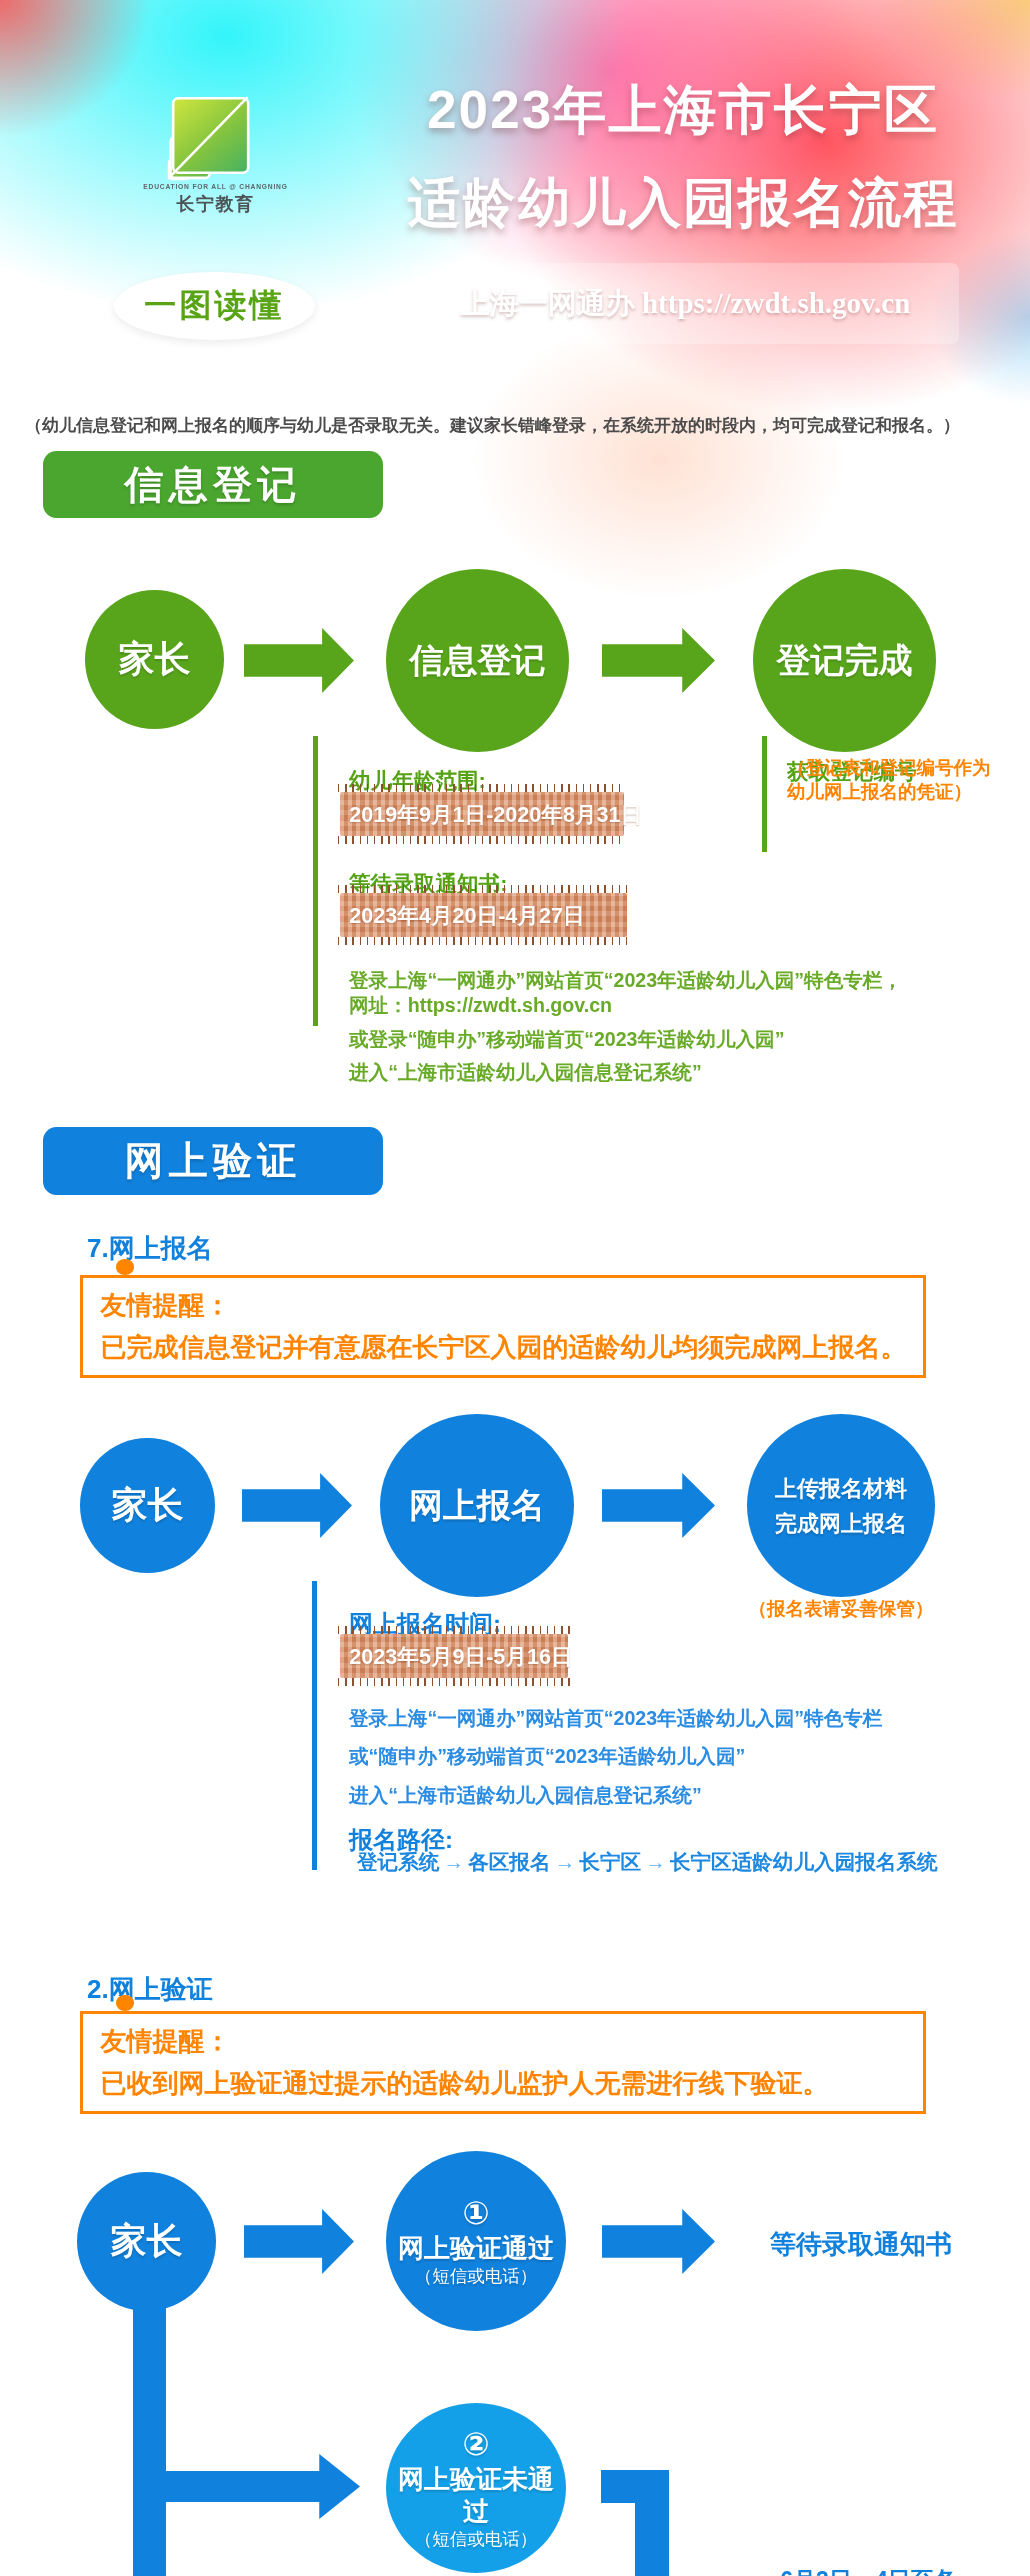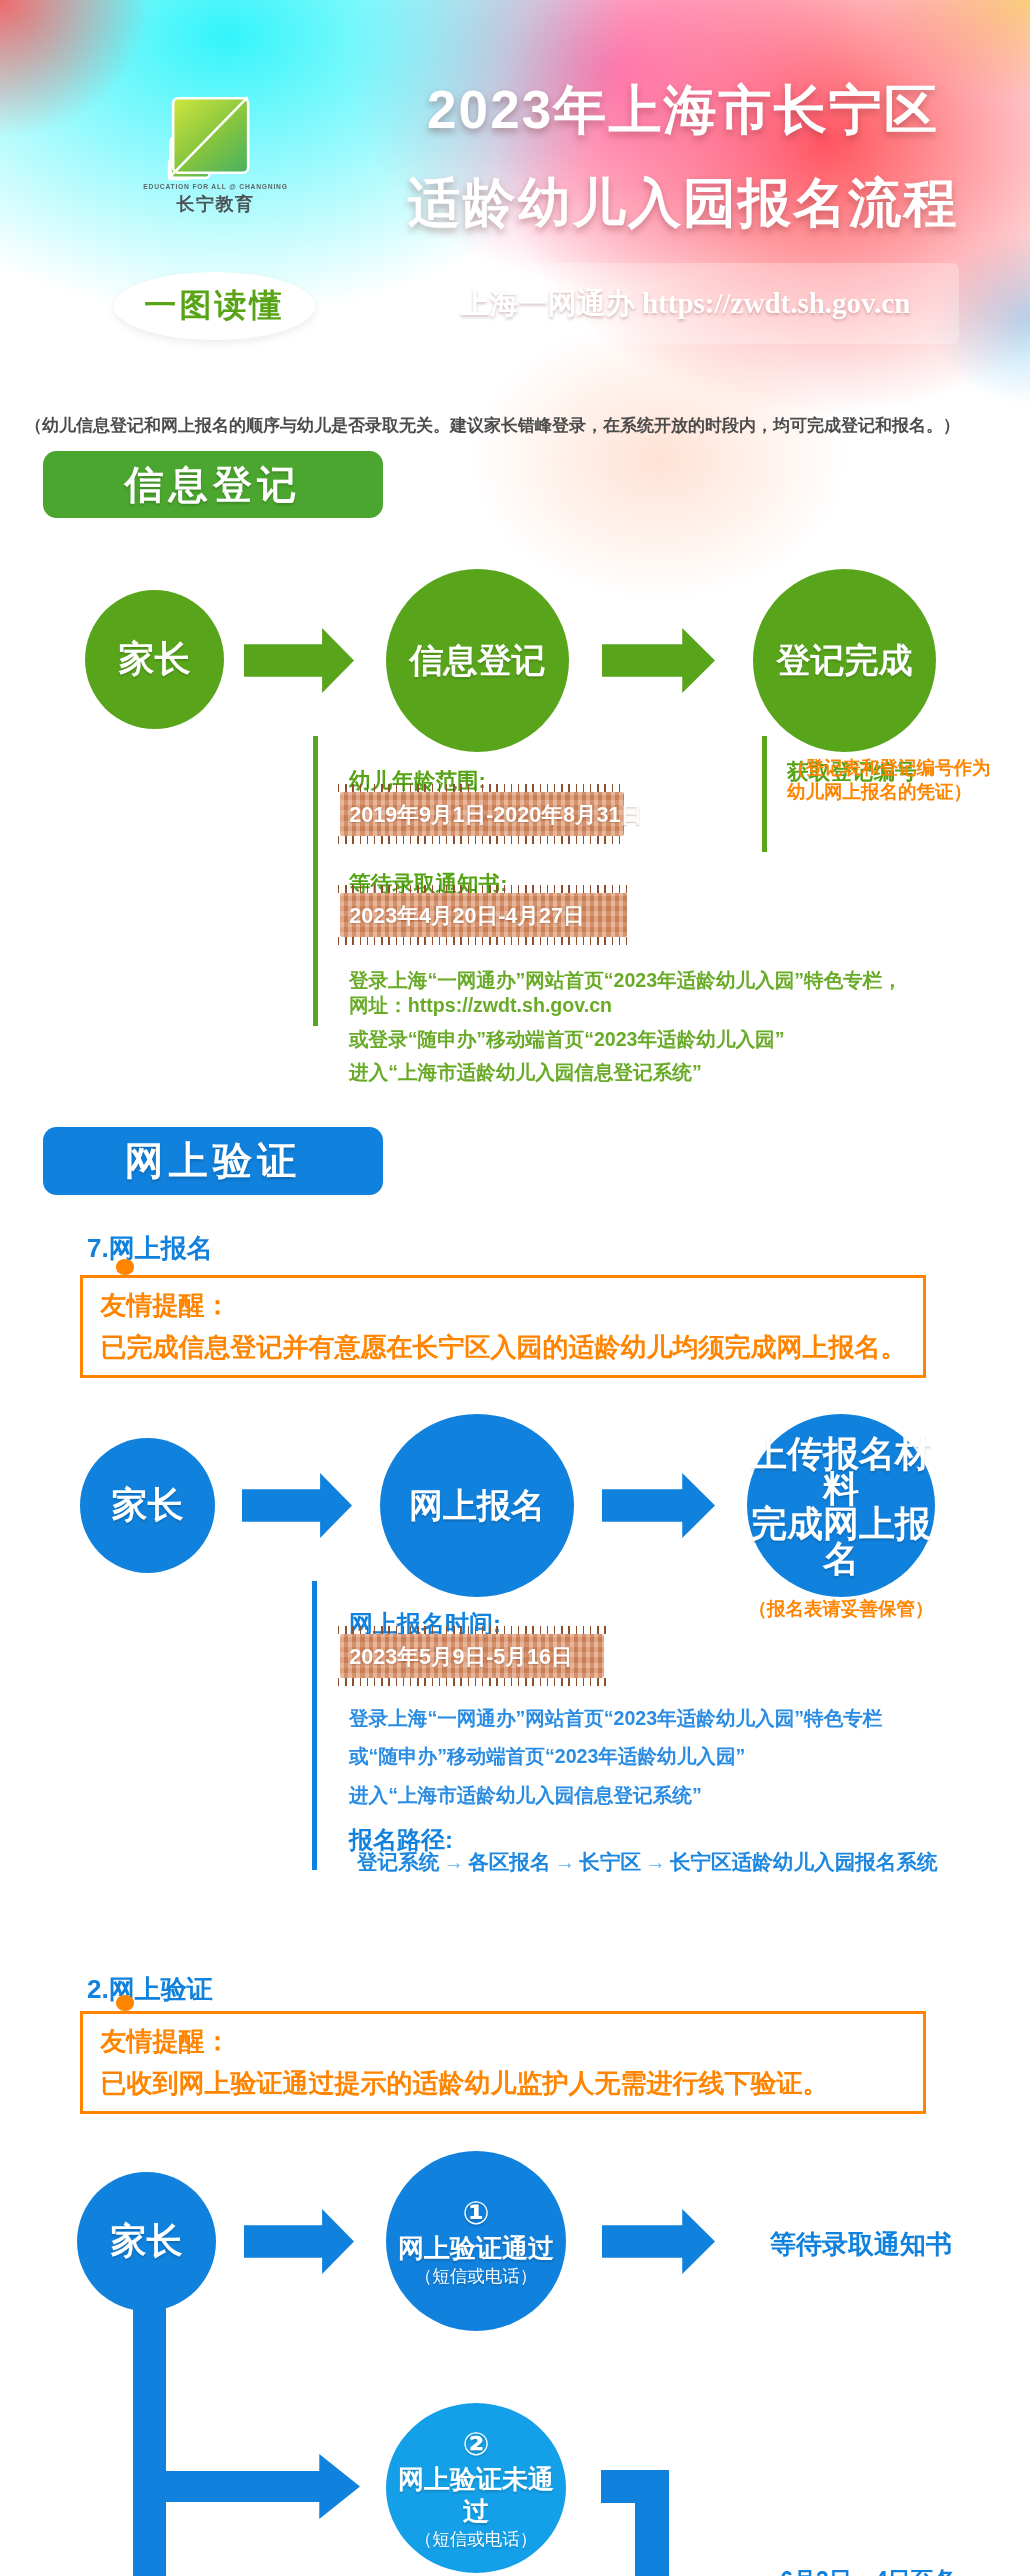--- a/index.html
+++ b/index.html
@@ -47,21 +47,21 @@
   .g-bg { background:#4aa62e; } .b-bg { background:#1081dc; }
 
   
   .node { border-radius:50%; color:#fff; font-weight:bold; text-align:center;
           display:flex; flex-direction:column; align-items:center; justify-content:center;
           text-shadow:0 1.5px 2.1px rgba(0,0,0,.15); }
   .halo { box-shadow:0 0 0 11.3px rgba(255,255,255,.95); }
   .green-n { background:#58a51c; } .blue-n { background:#1081dc; }
   .lblue-n { background:#14a0e8; }
   .n70 { font-size:36px; } .n66 { font-size:34px; }
-  .n52 { font-size:36px; line-height:35px; }
+  .n52 { font-size:22px; line-height:35px; }
   .case-num { font-size:32px; line-height:37px; }
   .case-title { font-size:26px; line-height:32px; }
   .case-sub { font-size:17.5px; line-height:24px; font-weight:normal; }
 
   
   .arrow { clip-path:polygon(0 25%,71% 25%,71% 0,100% 50%,71% 100%,71% 75%,0 75%); }
   .arrow-wide { clip-path:polygon(0 26%,79% 26%,79% 0,100% 50%,79% 100%,79% 74%,0 74%); }
   .g-fill { background:#58a51c; } .b-fill { background:#1081dc; }
 
   .vline-g { width:5.2px; background:#58a51c; }
@@ -180,21 +180,21 @@
   </div>
   <div class="abs arrow b-fill" style="left:602px;top:1473px;width:113px;height:65px;"></div>
   <div class="abs node blue-n halo" style="left:747px;top:1414px;width:188px;height:183px;">
     <div class="n52">上传报名材料</div>
     <div class="n52">完成网上报名</div>
   </div>
   <div class="abs o-note" style="left:747px;top:1597px;width:188px;text-align:center;">（报名表请妥善保管）</div>
 
   <div class="abs vline-b" style="left:312px;top:1581px;height:289px;"></div>
   <div class="abs b-label" style="left:349px;top:1608px;">网上报名时间:</div>
-  <div class="band" style="left:340px;top:1634px;width:264px;">2023年5月9日-5月16日</div>
+  <div class="band" style="left:340px;top:1634px;width:228px;">2023年5月9日-5月16日</div>
   <div class="abs b-para" style="left:349px;top:1705px;">登录上海“一网通办”网站首页“2023年适龄幼儿入园”特色专栏</div>
   <div class="abs b-para" style="left:349px;top:1743px;">或“随申办”移动端首页“2023年适龄幼儿入园”</div>
   <div class="abs b-para" style="left:349px;top:1782px;">进入“上海市适龄幼儿入园信息登记系统”</div>
   <div class="abs b-label" style="left:349px;top:1824px;">报名路径:</div>
   <div class="abs path-row" style="left:349px;top:1848px;margin-left:8px;">
     <span>登记系统</span><span class="parrow">→</span><span>各区报名</span><span class="parrow">→</span><span>长宁区</span><span class="parrow">→</span><span>长宁区适龄幼儿入园报名系统</span>
   </div>
 
   <div class="abs sub-title" style="left:87px;top:1972px;">2.网上验证</div>
   <div class="abs dot" style="left:116px;top:1995px;"></div>

